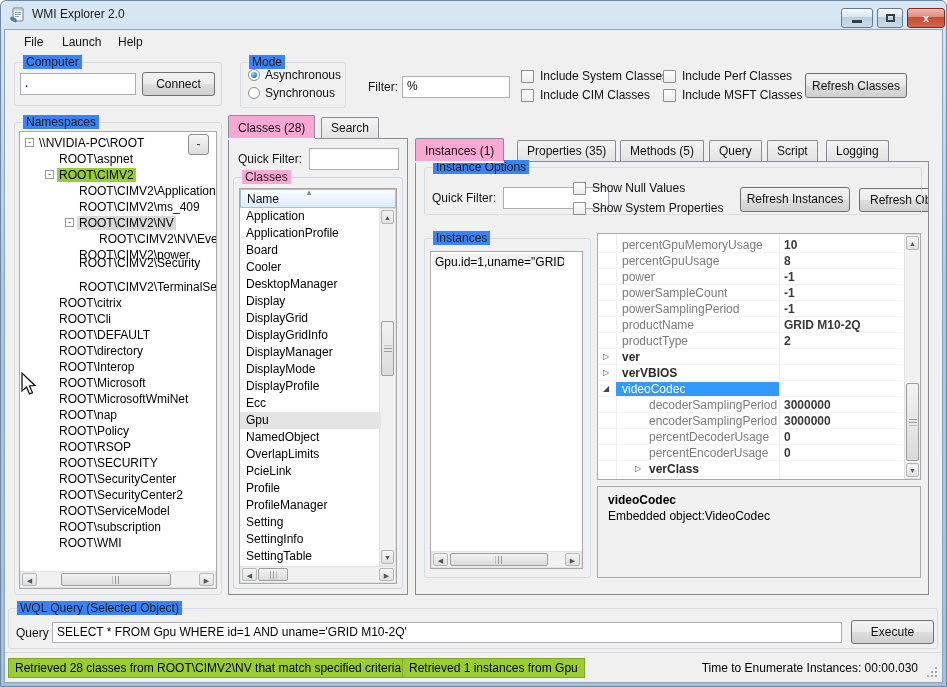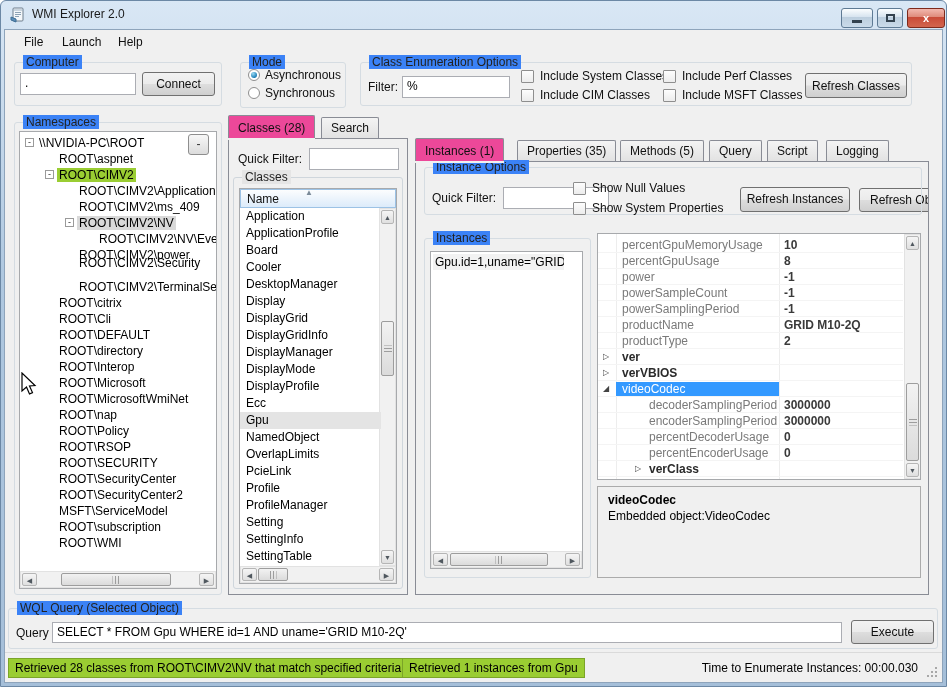--- a/index.html
+++ b/index.html
@@ -32,21 +32,21 @@
     background:linear-gradient(#F2F2F2,#EBEBEB 48%,#DDDDDD 52%,#CFCFCF); color:#111; }
   .checkbox { position:absolute; width:13px; height:13px; border:1px solid #8E8E8E; background:linear-gradient(#FDFDFD,#ECECEC); border-radius:1px; }
   .radio { position:absolute; width:12px; height:12px; border:1px solid #8E8E8E; border-radius:50%; background:#fff; }
   .radio.checked::after { content:""; position:absolute; left:2px; top:2px; width:6px; height:6px; border-radius:50%;
     background:radial-gradient(circle at 35% 30%, #9BD9F2, #2D8BC0 60%, #0F6396); }
   .lbl { position:absolute; white-space:nowrap; color:#111; }
 
   
   .tab { position:absolute; height:21px; padding:3px 9px 0; border:1px solid #898C95; border-bottom:none; border-radius:2px 2px 0 0;
     background:linear-gradient(#F4F4F4,#E2E2E2); color:#111; white-space:nowrap; }
-  .tab.selected { background:#ec4899; height:23px; z-index:3; margin-top:-2px; padding-top:5px; box-shadow:0 2px 0 #F0F0F0; }
+  .tab.selected { background:#f9a8d4; height:23px; z-index:3; margin-top:-2px; padding-top:5px; box-shadow:0 2px 0 #F0F0F0; }
   .tabpanel { position:absolute; background:#F0F0F0; border:1px solid #898C95; }
 
   
   .sb { position:absolute; background:#F1F1F1; border:1px solid #E2E2E2; }
   .sb-btn { position:absolute; background:linear-gradient(#F5F5F5,#DFDFDF); border:1px solid #B5B5B5; border-radius:2px;
     color:#50585F; text-align:center; }
   .sb-btn span { font-size:7px; line-height:13px; display:block; }
   .sb-thumb { position:absolute; background:linear-gradient(#F2F2F2,#DBDBDB); border:1px solid #9D9D9D; border-radius:2px; }
   .grip-v { position:absolute; left:50%; top:50%; width:8px; height:7px; transform:translate(-50%,-50%);
     background:repeating-linear-gradient(#9D9D9D 0 1px, transparent 1px 3px); }
@@ -141,23 +141,20 @@
   <div class="win-btn" style="left:142px;top:72px;width:73px;height:24px;padding-top:4px">Connect</div>
 
   <div class="groupbox" style="left:240px;top:62px;width:106px;height:46px">
     <span class="group-label">Mode</span>
   </div>
   <span class="radio checked" style="left:248px;top:69px"></span>
   <span class="lbl" style="left:265px;top:68px">Asynchronous</span>
   <span class="radio" style="left:248px;top:87px"></span>
   <span class="lbl" style="left:265px;top:86px">Synchronous</span>
 
-  <div class="groupbox" style="left:360px;top:62px;width:552px;height:44px">
-    <span class="group-label">Class Enumeration Options</span>
-  </div>
   <span class="lbl" style="left:368px;top:80px">Filter:</span>
   <div class="textbox" style="left:402px;top:76px;width:108px;height:22px">%</div>
   <span class="checkbox" style="left:521px;top:70px"></span>
   <span class="lbl" style="left:540px;top:69px">Include System Classes</span>
   <span class="checkbox" style="left:521px;top:89px"></span>
   <span class="lbl" style="left:540px;top:88px">Include CIM Classes</span>
   <span class="checkbox" style="left:663px;top:70px"></span>
   <span class="lbl" style="left:682px;top:69px">Include Perf Classes</span>
   <span class="checkbox" style="left:663px;top:89px"></span>
   <span class="lbl" style="left:682px;top:88px">Include MSFT Classes</span>
@@ -244,38 +241,38 @@
       <div class="tree-row" style="top: 323px;">
         <span class="tree-label" style="left: 37px;">ROOT\SECURITY</span>
       </div>
       <div class="tree-row" style="top: 339px;">
         <span class="tree-label" style="left: 37px;">ROOT\SecurityCenter</span>
       </div>
       <div class="tree-row" style="top: 355px;">
         <span class="tree-label" style="left: 37px;">ROOT\SecurityCenter2</span>
       </div>
       <div class="tree-row" style="top: 371px;">
-        <span class="tree-label" style="left: 37px;">MSFT\ServiceModel</span>
+        <span class="tree-label" style="left: 37px;">ROOT\ServiceModel</span>
       </div>
       <div class="tree-row" style="top: 387px;">
         <span class="tree-label" style="left: 37px;">ROOT\subscription</span>
       </div>
       <div class="tree-row" style="top: 403px;">
         <span class="tree-label" style="left: 37px;">ROOT\WMI</span>
       </div>
     </div>
   <div class="collapse-btn">-</div>
 
   <div class="tab selected" style="left:228px;top:117px">Classes (28)</div>
   <div class="tab" style="left:321px;top:117px">Search</div>
   <div class="tabpanel" style="left:228px;top:138px;width:180px;height:457px"></div>
   <span class="lbl" style="left:238px;top:152px">Quick Filter:</span>
   <div class="textbox" style="left:309px;top:148px;width:90px;height:22px"></div>
   <div class="groupbox" style="left:233px;top:177px;width:170px;height:412px;border-color:#CFD6DC">
-    <span class="group-label" style="background:#e5e5e5">Classes</span>
+    <span class="group-label" style="background:#f9a8d4">Classes</span>
   </div>
   <div class="listbox" style="left:239px;top:188px;width:158px;height:396px">
     <div class="lv-header">
       <span>Name</span>
       <span class="lv-sort">▲</span>
     </div>
     <div class="sb" style="left:139px;top:19px;width:17px;height:358px">
       <div class="sb-btn" style="left:1px;top:1px;width:13px;height:14px">
           <span>▲</span>
         </div>

